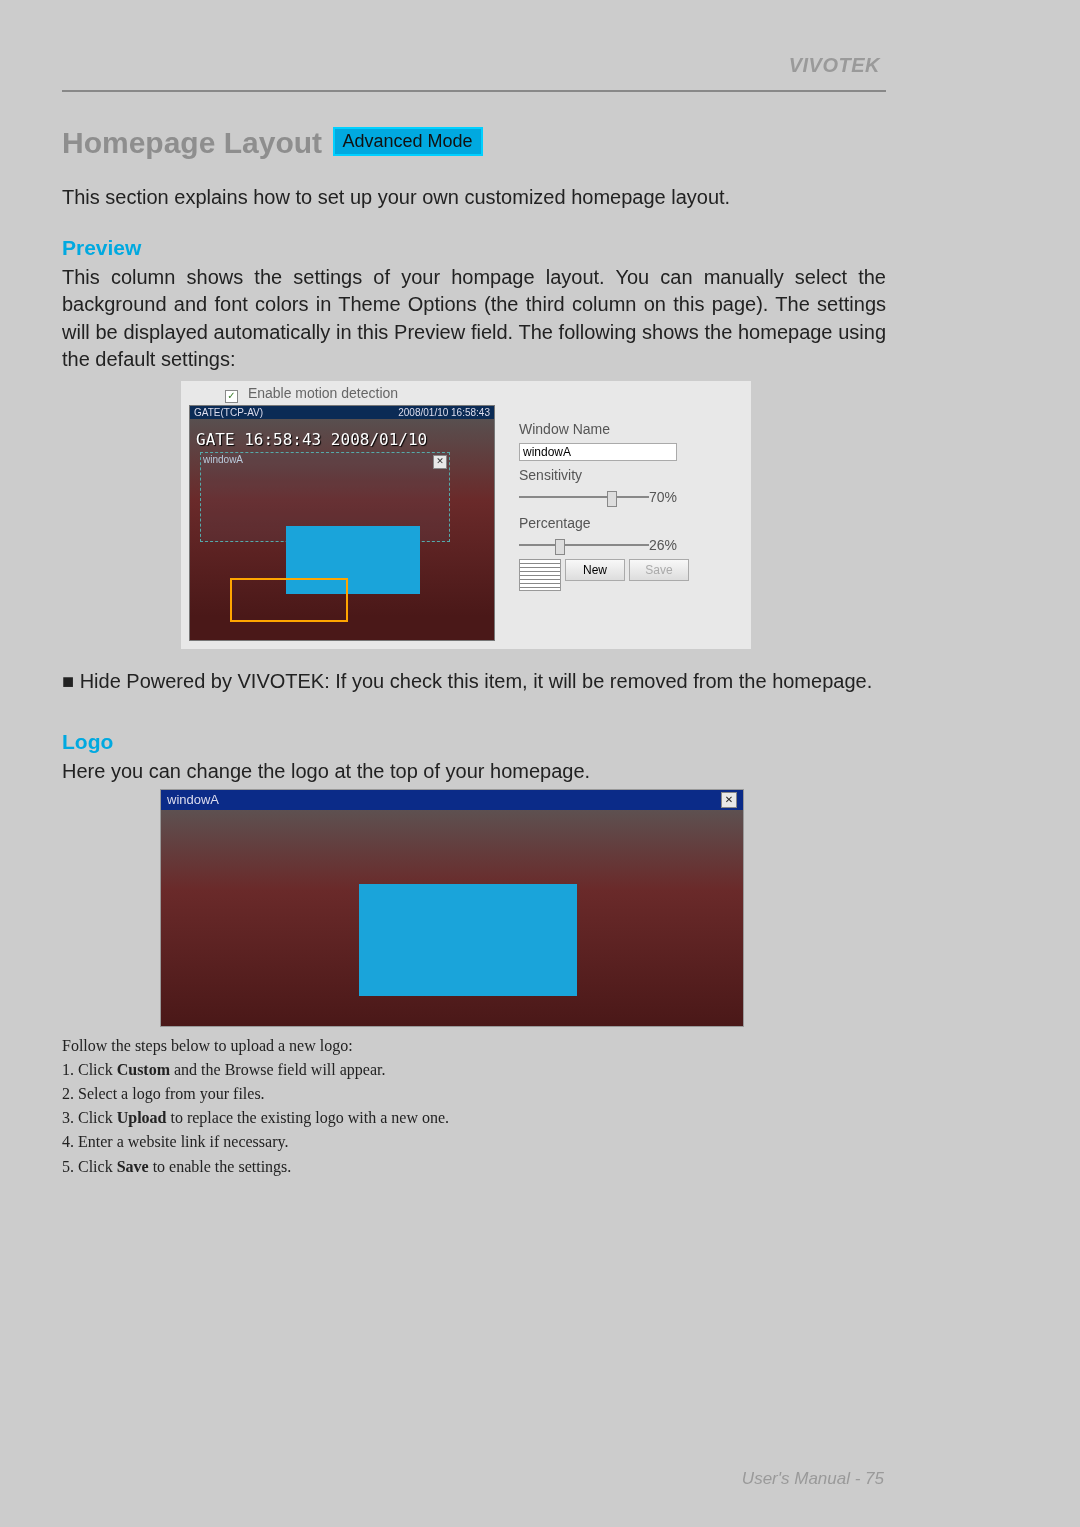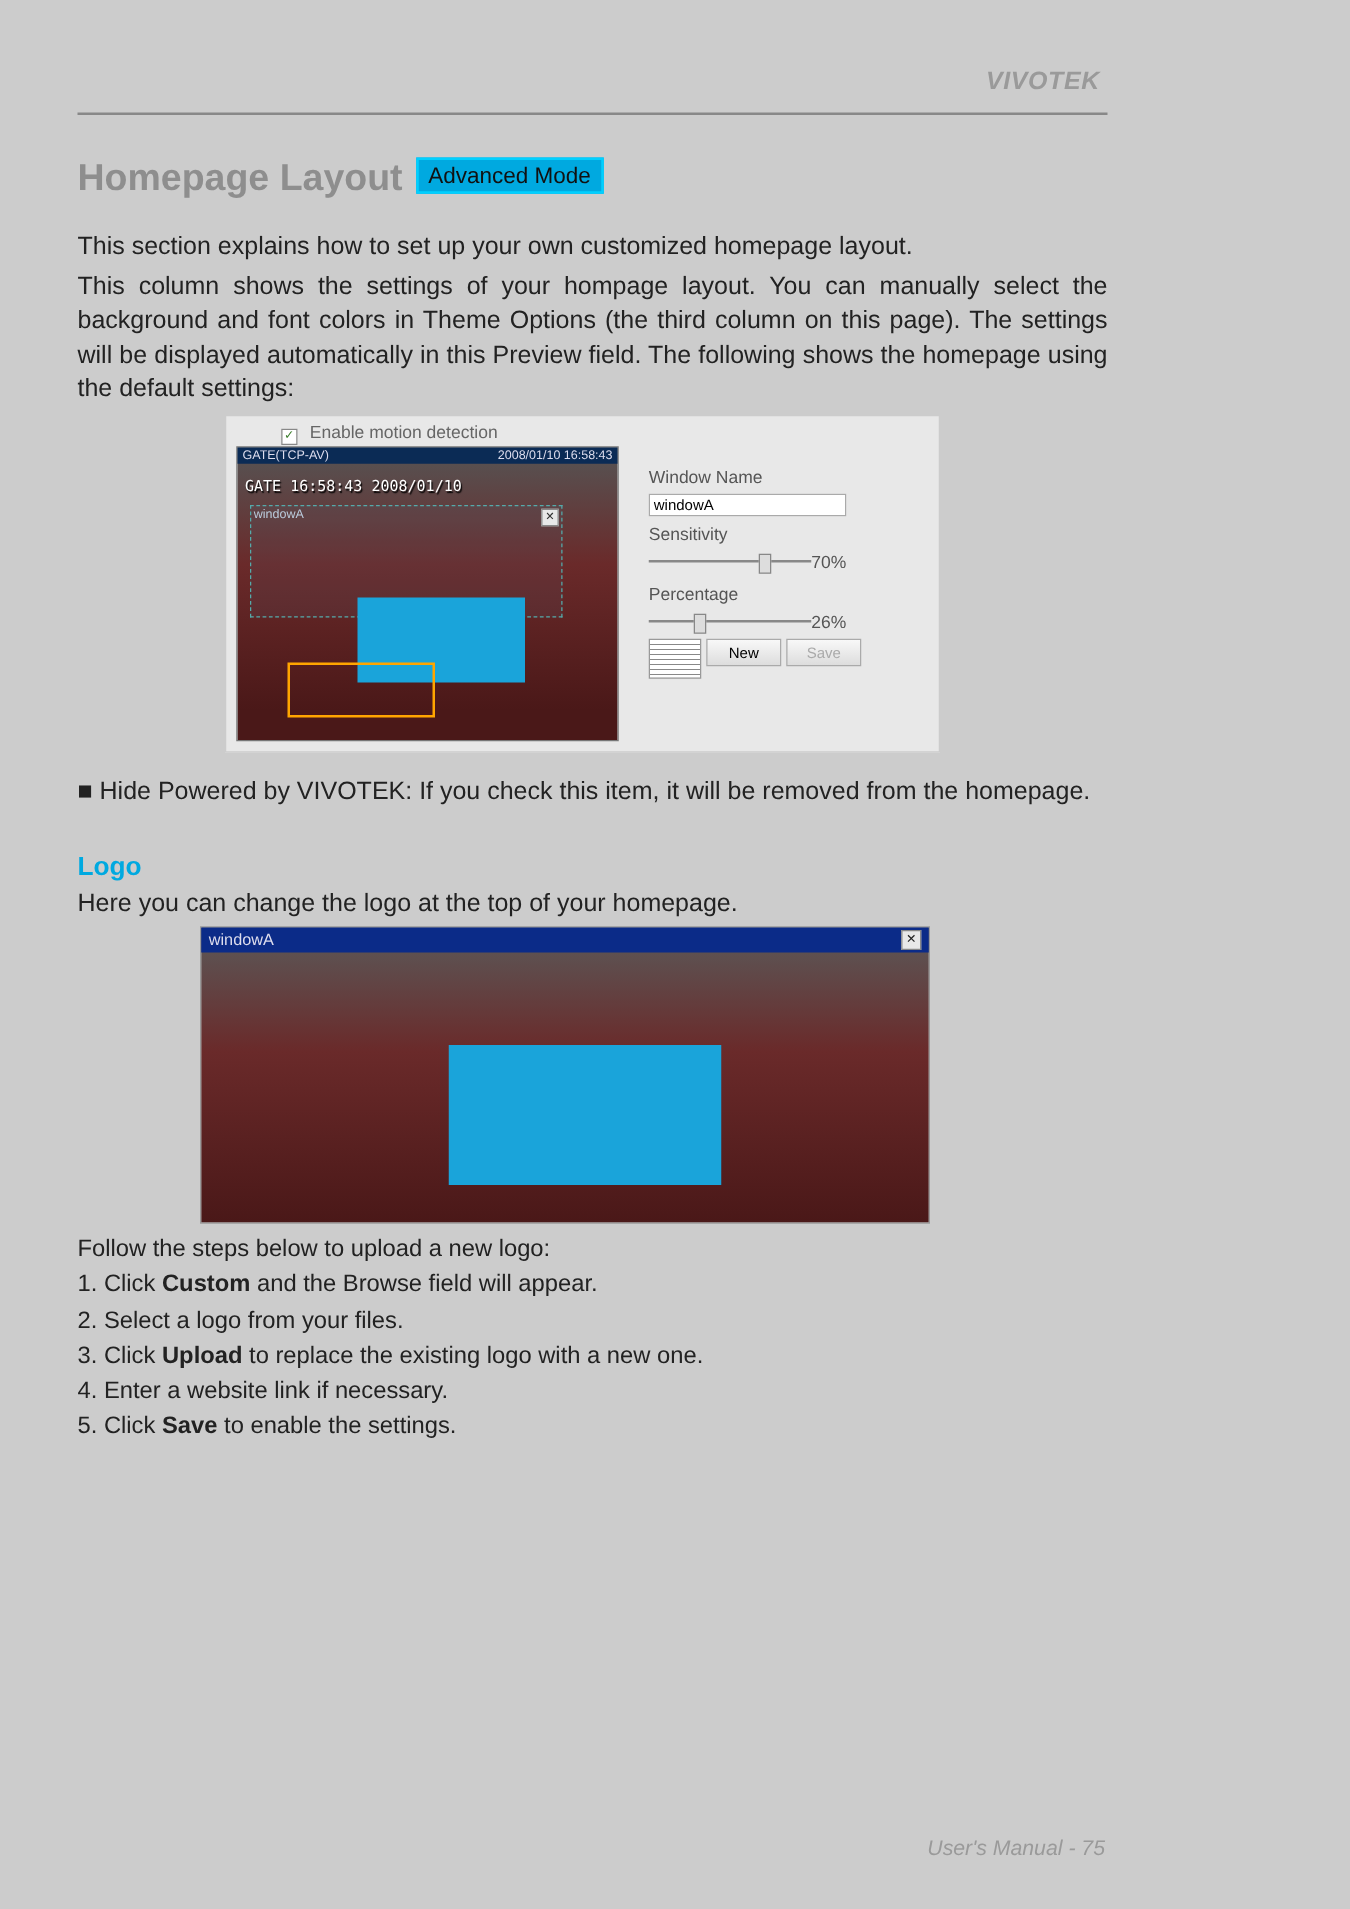--- a/index.html
+++ b/index.html
@@ -53,21 +53,21 @@
     font-size: 20px;
     margin-top: 22px;
   }
   h2 {
     color: #00a9e0;
     font-size: 21px;
     margin: 24px 0 4px 0;
   }
   p { font-size: 20px; line-height: 1.38; margin: 4px 0; }
   .justify { text-align: justify; }
-  .list-line { font-size: 19px; margin: 2px 0; }
+  .list-line { font-size: 16px; margin: 2px 0; font-family: Liberation Serif, serif; }
   .bullet-line { font-size: 20px; margin-top: 18px; }
   .shot1 {
     width: 572px;
     height: 270px;
     margin: 6px 0 0 118px;
     background: #e8e8e8;
     position: relative;
     box-sizing: border-box;
     border: 1px solid #ccc;
   }
@@ -91,21 +91,21 @@
   }
   .shot1 .vid .titlebar {
     background: #0b2b55;
     color: #dde;
     font-size: 10px;
     padding: 1px 4px;
     display: flex; justify-content: space-between;
   }
   .shot1 .vid .overlay1 {
     position: absolute; left: 6px; top: 24px;
-    color: #fff; font-size: 12px; font-family: monospace;
+    color: #fff; font-size: 16px; font-family: monospace;
     text-shadow: 1px 1px 1px #000;
   }
   .shot1 .vid .sel {
     position: absolute; left: 10px; top: 46px;
     width: 248px; height: 88px;
     border: 1px dashed #5aa;
     background: rgba(80,120,150,0.1);
   }
   .shot1 .vid .sel .lab {
     position:absolute; left:2px; top:1px; font-size:10px; color:#bcd;
@@ -181,20 +181,21 @@
   <div class="brand">VIVOTEK</div>
   <hr class="rule">
 
   <div>
     <h1>Homepage Layout</h1>
     <span class="adv-badge">Advanced Mode</span>
   </div>
 
   <p class="intro">This section explains how to set up your own customized homepage layout.</p>
 
+  <h2>Preview</h2>
   <p class="justify">This column shows the settings of your hompage layout. You can manually select the background and font colors in Theme Options (the third column on this page). The settings will be displayed automatically in this Preview field. The following shows the homepage using the default settings:</p>
 
   <div class="shot1">
     <div class="chk">
       <span class="chkbox">✓</span>
       <span>Enable motion detection</span>
     </div>
     <div class="vid">
       <div class="titlebar">
         <span>GATE(TCP-AV)</span>

